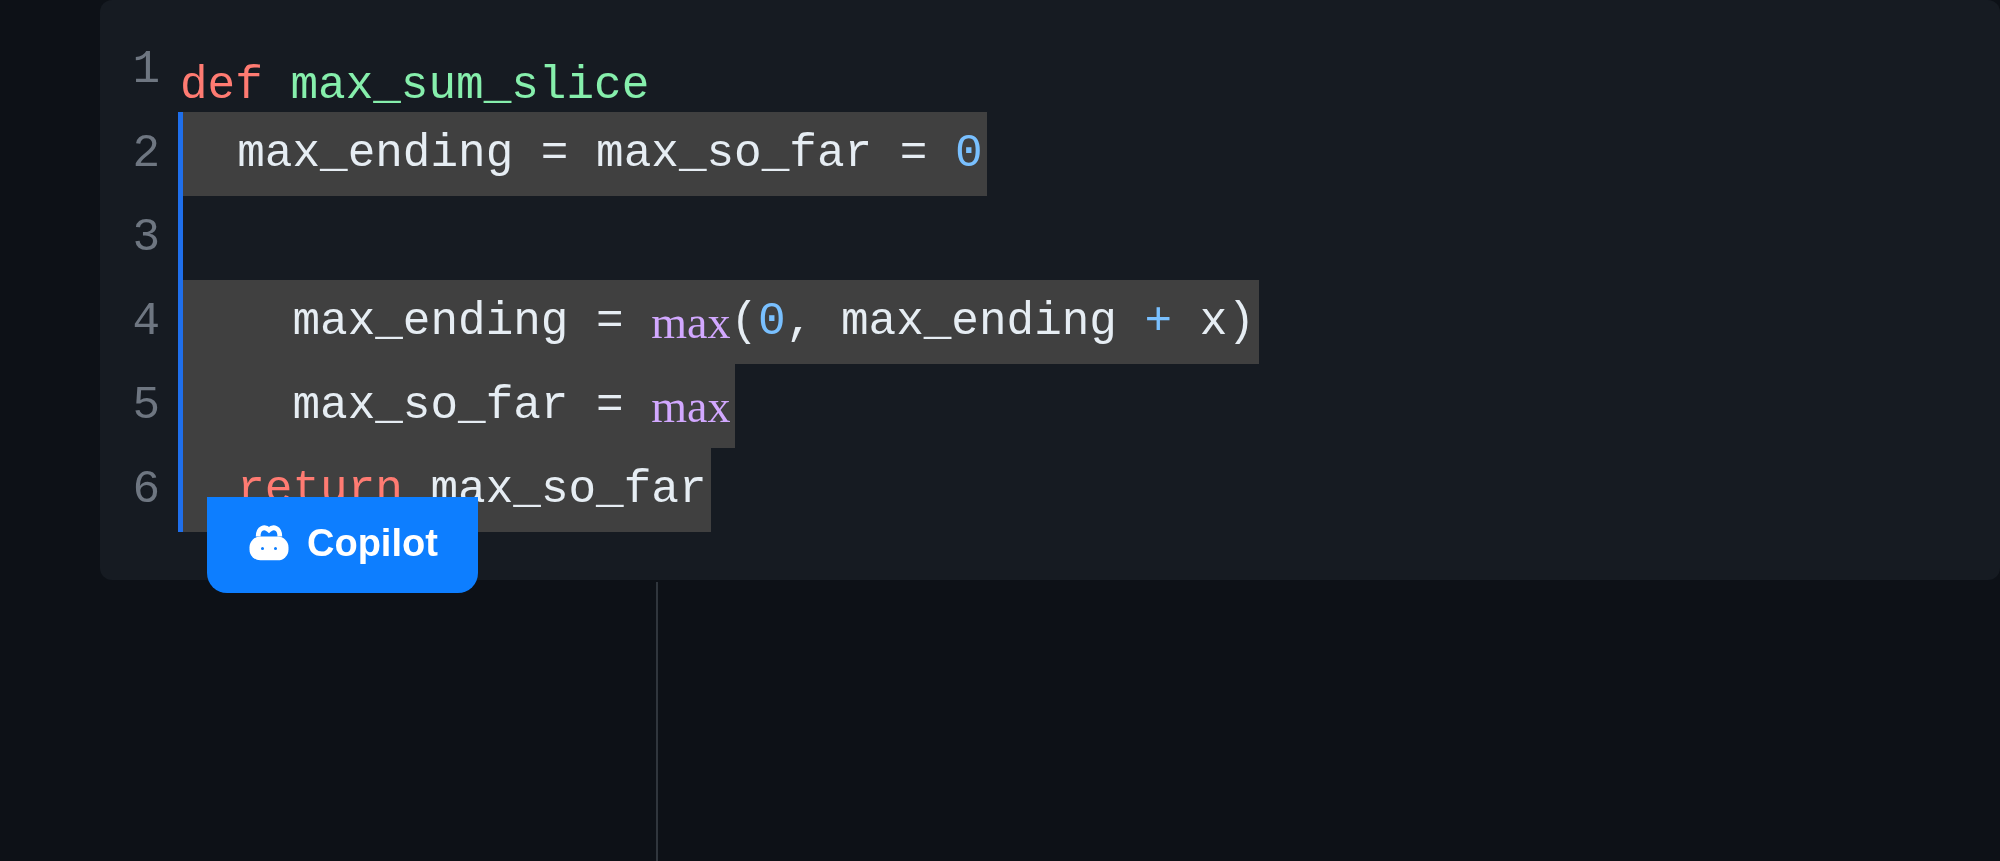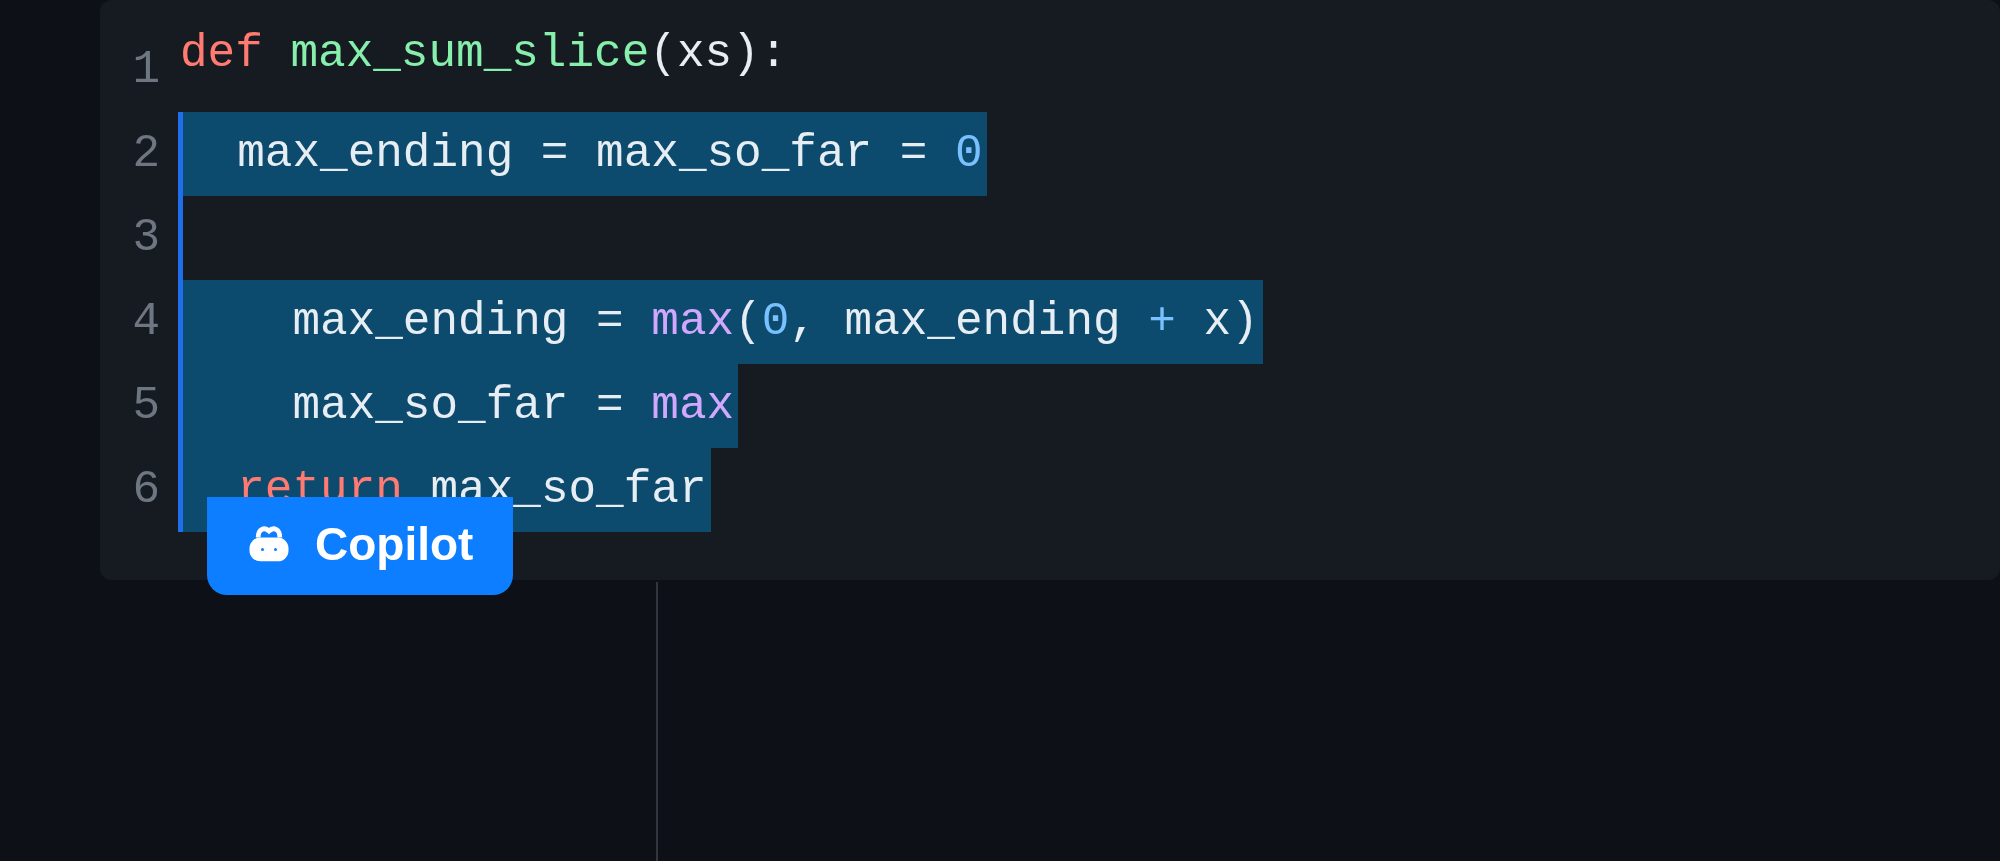--- a/index.html
+++ b/index.html
@@ -51,60 +51,60 @@
       color: #6e7681;
       padding-right: 20px;
       user-select: none;
       flex-shrink: 0;
       font-weight: 400;
     }
     .code-content {
       white-space: pre;
       position: relative;
       display: flex;
-      align-items: flex-start;
+      align-items: flex-end;
       height: 100%;
     }
     .suggestion-marker {
       position: absolute;
       left: 78px;
       top: 0;
       bottom: 0;
       width: 5px;
       background: #1f6feb;
       z-index: 2;
     }
     .suggestion-bg {
-      background: #0c4a6e;
+      background: #404040;
       padding: 0 4px 0 0;
       height: 100%;
       display: inline-flex;
       align-items: center;
       margin-left: 2px;
     }
     .tok-keyword { color: #ff7b72; }
     .tok-keyword-blue { color: #79c0ff; }
     .tok-func { color: #86efac; }
-    .tok-builtin { color: #d2a8ff; }
+    .tok-builtin { color: #d2a8ff; font-family: Liberation Serif, serif; }
     .tok-default { color: #e6edf3; }
     .tok-number { color: #79c0ff; }
     
     .copilot-badge {
       position: absolute;
       left: 207px;
       top: 497px;
       background: #0d7eff;
       color: #ffffff;
       border-radius: 0 0 20px 20px;
       padding: 20px 40px 24px 36px;
       display: flex;
       align-items: center;
-      gap: 20px;
+      gap: 12px;
       font-family: -apple-system, BlinkMacSystemFont, 'Segoe UI', Helvetica, Arial, sans-serif;
-      font-size: 46px;
+      font-size: 38px;
       font-weight: 700;
       z-index: 10;
       text-align: center;
     }
     .copilot-icon {
       width: 52px;
       height: 52px;
     }
     .vdiv {
       position: absolute;
@@ -117,21 +117,21 @@
   </style>
 </head>
 <body>
 
 <div class="gutter"></div>
 
 <div class="editor-panel">
   <div class="code-area" id="code-area">
       <div class="line">
         <span class="line-number">1</span>
-        <span class="code-content"><span class="tok-keyword">def </span><span class="tok-func">max_sum_slice</span><span class="tok-default">(xs):</span></span>
+        <span class="code-content"><span class="tok-keyword">def </span><span class="tok-func">max_sum_slice</span></span>
       </div>
       <div class="line">
         <div class="suggestion-marker"></div>
         <span class="line-number">2</span>
         <span class="code-content"><span class="suggestion-bg"><span class="tok-default">  max_ending </span><span class="tok-default">=</span><span class="tok-default"> max_so_far </span><span class="tok-default">=</span><span class="tok-default"> </span><span class="tok-number">0</span></span></span>
       </div>
       <div class="line">
         <div class="suggestion-marker"></div>
         <span class="line-number">3</span>
       </div>

